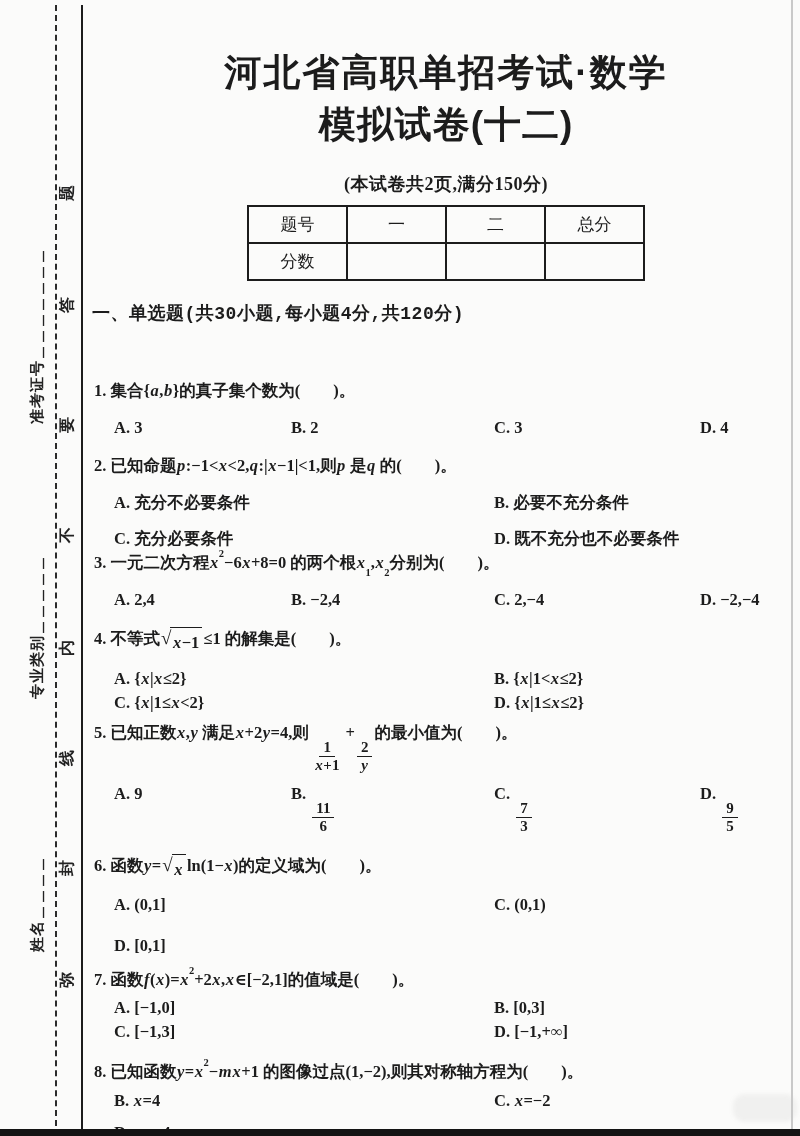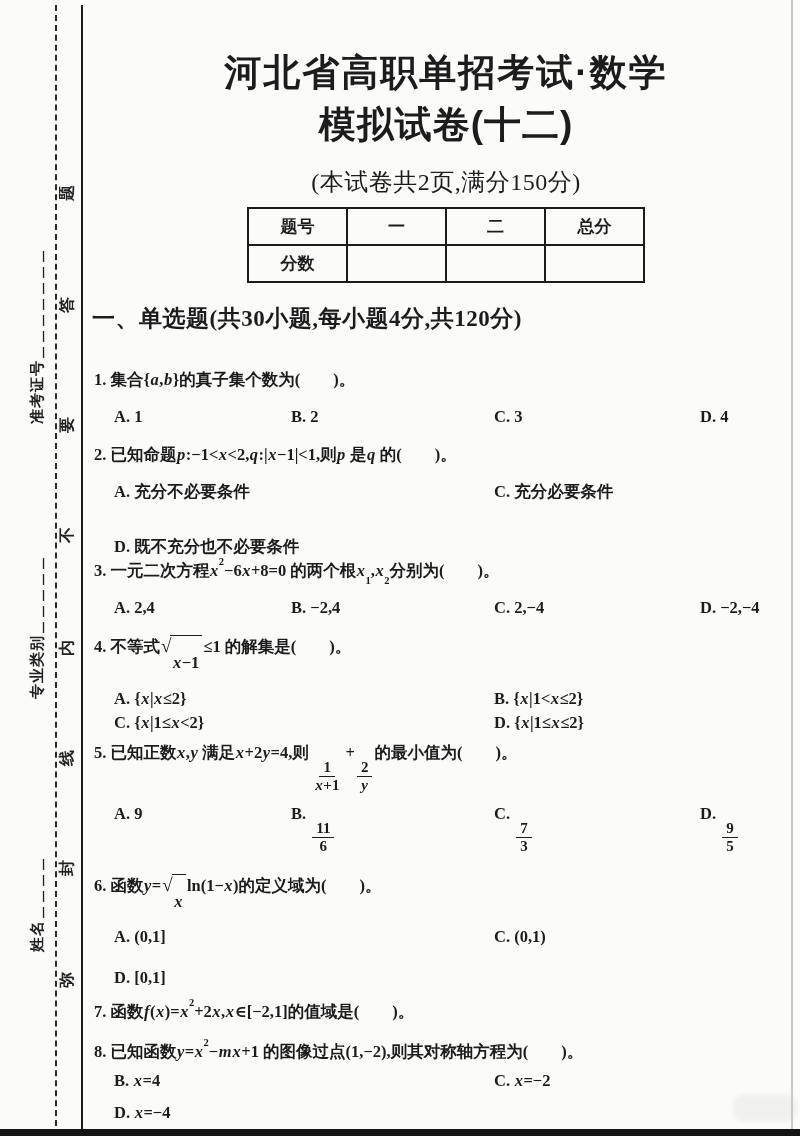--- a/index.html
+++ b/index.html
@@ -32,56 +32,56 @@
   .main{position:absolute;left:82px;top:0;width:718px;padding:0 0 0 10px;box-sizing:border-box;}
   .hdr{text-align:center;}
   .title{
     margin-top:50px;font-family:"Liberation Sans","DejaVu Sans",sans-serif;
     font-size:37px;font-weight:700;letter-spacing:2px;line-height:1.25;
   }
   .subtitle{
     margin-top:4px;font-family:"Liberation Sans","DejaVu Sans",sans-serif;
     font-size:37px;font-weight:700;letter-spacing:1px;
   }
-  .note{margin-top:16px;font-size:24px;font-weight:400;letter-spacing:.5px;}
+  .note{margin-top:22px;font-size:18px;font-weight:700;letter-spacing:.5px;}
   
   table.score{border-collapse:collapse;margin:9px auto 0 auto;}
   table.score td{
     border:2px solid #1c1c1c;width:95px;height:33px;text-align:center;
     font-family:"Liberation Sans","DejaVu Sans",sans-serif;
-    font-size:17px;font-weight:700;
+    font-size:17px;font-weight:400;
   }
   
   .secthead{
-    margin-top:20px;font-family:Liberation Serif, serif;
-    font-size:23px;font-weight:700;letter-spacing:.5px;
+    margin-top:20px;font-family:Liberation Mono, monospace;
+    font-size:18px;font-weight:700;letter-spacing:.5px;
   }
   .qblock{margin-top:14px;font-size:16.5px;font-weight:700;}
   .stem{line-height:24px;padding-left:2px;}
   .opts4{display:grid;grid-template-columns:177px 203px 206px 1fr;padding-left:22px;margin-top:13px;line-height:24px;}
   .opts2{display:grid;grid-template-columns:380px 1fr;padding-left:22px;margin-top:13px;line-height:24px;}
-  #q1{margin-top:34px}
-  #q2{margin-top:14px} #q2 .opts2{row-gap:31px}
+  #q1{margin-top:54px}
+  #q2{margin-top:14px} #q2 .opts2{row-gap:12px}
   #q3{margin-top:0}
   #q4{margin-top:15px}
   #q5{margin-top:6px}  #q5 .opts4{margin-top:8px}
   #q6{margin-top:18px} #q6 .opts2{margin-top:13px;row-gap:17px}
   #q7{margin-top:10px} #q7 .opts2{margin-top:4px}
   #q8{margin-top:16px} #q8 .opts2{margin-top:5px;row-gap:8px}
   
   i{font-family:"Liberation Serif","DejaVu Serif",serif;font-style:italic;padding:0 .5px;}
   sup{font-size:10.5px;position:relative;top:-5px;line-height:0;}
   sub{font-size:10.5px;position:relative;top:3px;line-height:0;}
   .frac{display:inline-flex;flex-direction:column;align-items:center;vertical-align:-14px;
     font-size:15px;line-height:1.15;margin:0 2px;}
   .frac .fn{border-bottom:1.6px solid #1c1c1c;padding:0 4px;}
   .frac .fd{padding:0 4px;}
   .sqrt{display:inline-flex;align-items:flex-start;margin:0 1px;}
   .sqrt .rad{font-size:19px;line-height:1.15;}
-  .sqrt .rbar{border-top:1.7px solid #1c1c1c;padding:16px 3px 0 2px;margin-left:-1px;line-height:1.3;}
+  .sqrt .rbar{border-top:1.7px solid #1c1c1c;padding:4px 3px 0 2px;margin-left:-1px;line-height:1.3;}
 </style>
 </head>
 <body>
 
 <div class="seal-dashed"></div>
 <div class="seal-solid"></div>
 
 <div class="vfield" style="top:336px">准考证号＿＿＿＿＿＿＿</div>
 <div class="vfield" style="top:627px">专业类别＿＿＿＿＿</div>
 <div class="vfield" style="top:904px">姓名＿＿＿＿</div>
@@ -116,31 +116,32 @@
       </tr>
     </tbody>
       </table>
   </div>
 
   <div class="secthead">一、单选题(共30小题,每小题4分,共120分)</div>
 
   <div class="qblock" id="q1">
     <div class="stem">1. 集合{<i>a</i>,<i>b</i>}的真子集个数为(　　)。</div>
     <div class="opts4">
-      <span>A. 1</span>
+      <span>A. 3</span>
       <span>B. 2</span>
       <span>C. 3</span>
       <span>D. 4</span>
     </div>
   </div>
 
   <div class="qblock" id="q2">
     <div class="stem">2. 已知命题<i>p</i>:−1&lt;<i>x</i>&lt;2,<i>q</i>:|<i>x</i>−1|&lt;1,则<i>p</i> 是<i>q</i> 的(　　)。</div>
     <div class="opts2">
       <span>A. 充分不必要条件</span>
+      <span>B. 必要不充分条件</span>
       <span>C. 充分必要条件</span>
       <span>D. 既不充分也不必要条件</span>
     </div>
   </div>
 
   <div class="qblock" id="q3">
     <div class="stem">3. 一元二次方程<i>x</i><sup>2</sup>−6<i>x</i>+8=0 的两个根<i>x</i><sub>1</sub>,<i>x</i><sub>2</sub>分别为(　　)。</div>
     <div class="opts4">
       <span>A. 2,4</span>
       <span>B. −2,4</span>
@@ -194,20 +195,26 @@
         </span>ln(1−<i>x</i>)的定义域为(　　)。</div>
     <div class="opts2">
       <span>A. (0,1]</span>
       <span>C. (0,1)</span>
       <span>D. [0,1]</span>
     </div>
   </div>
 
   <div class="qblock" id="q7">
     <div class="stem">7. 函数<i>f</i>(<i>x</i>)=<i>x</i><sup>2</sup>+2<i>x</i>,<i>x</i>∈[−2,1]的值域是(　　)。</div>
+    <div class="opts2">
+      <span>A. [−1,0]</span>
+      <span>B. [0,3]</span>
+      <span>C. [−1,3]</span>
+      <span>D. [−1,+∞]</span>
+    </div>
   </div>
 
   <div class="qblock" id="q8">
     <div class="stem">8. 已知函数<i>y</i>=<i>x</i><sup>2</sup>−<i>m</i><i>x</i>+1 的图像过点(1,−2),则其对称轴方程为(　　)。</div>
     <div class="opts2">
       <span>B. <i>x</i>=4</span>
       <span>C. <i>x</i>=−2</span>
       <span>D. <i>x</i>=−4</span>
     </div>
   </div>

